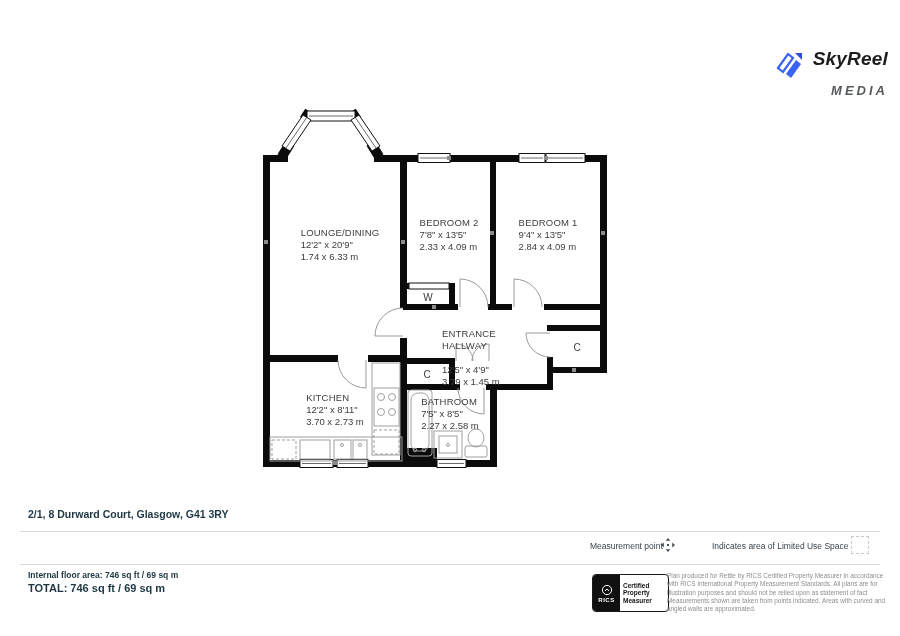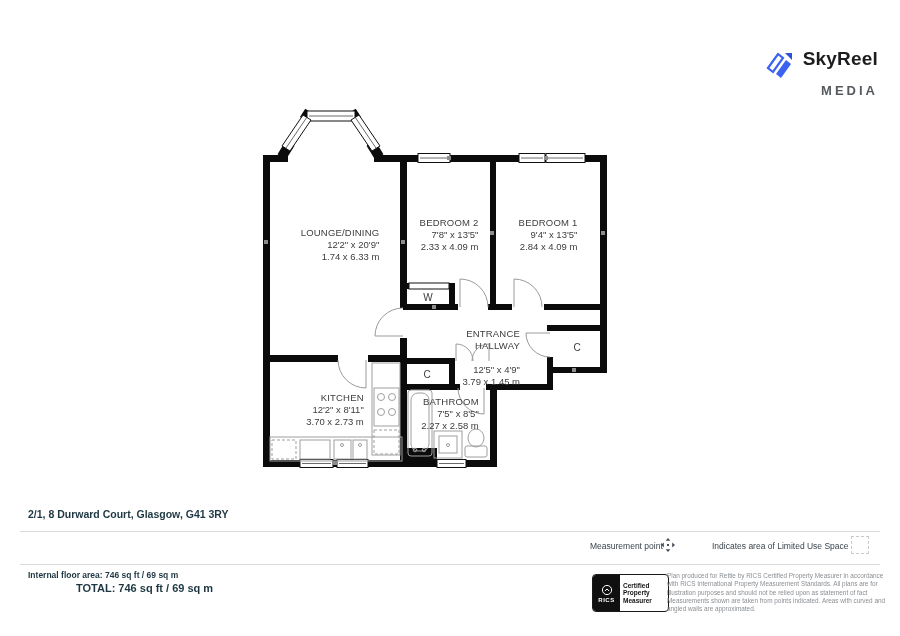--- a/index.html
+++ b/index.html
@@ -1,39 +1,39 @@
 <!DOCTYPE html>
 <html><head>
 <meta charset="utf-8">
 <style>
   html,body{margin:0;padding:0;background:#fff;}
   .page{position:relative;width:900px;height:636px;background:#fff;overflow:hidden;
         font-family:"Liberation Sans",sans-serif;color:#3a3a3a;}
   
-  .brand{position:absolute;top:48px;right:22px;display:flex;align-items:flex-start;gap:7px;}
+  .brand{position:absolute;top:48px;right:12px;display:flex;align-items:flex-start;gap:7px;font-style:italic;}
   .brand-text{display:flex;flex-direction:column;align-items:flex-end;}
   .brand-name{font-size:19px;font-weight:700;color:#1d1d1f;letter-spacing:.2px;line-height:22px;}
   .brand-sub{font-size:13px;font-weight:700;color:#56595e;letter-spacing:3px;margin-top:13px;}
   
   .plan{position:absolute;left:0;top:0;width:900px;height:530px;}
   .plan svg{position:absolute;left:0;top:0;}
-  .room-label{position:absolute;transform:translateX(-50%);text-align:right;
+  .room-label{position:absolute;transform:translateX(-50%);text-align:left;
               font-size:9.5px;line-height:12px;color:#3c3c3c;white-space:nowrap;}
   .room-label .nm{letter-spacing:.2px;}
   .hall-label .nm{white-space:normal;width:78px;margin:12px auto;}
   .closet-label{position:absolute;transform:translate(-50%,-50%);font-size:10px;color:#3c3c3c;}
   
   .rule{position:absolute;left:20px;right:20px;height:1px;background:#d9d9d9;}
   .addr{position:absolute;left:28px;top:508px;font-size:10.5px;font-weight:700;color:#1d3642;}
   .legend-text{position:absolute;top:541px;font-size:8.5px;color:#39444c;}
   .mp-icon{position:absolute;left:661px;top:538px;width:14px;height:14px;}
   .lus-box{position:absolute;left:851px;top:536px;width:16px;height:16px;
            border:1px dashed #c7cbcf;background:#fefefe;}
   .internal{position:absolute;left:28px;top:570px;font-size:8.5px;font-weight:600;color:#1d3642;}
-  .total{position:absolute;left:28px;top:582px;font-size:11px;font-weight:700;color:#1d3642;margin-left:48px;}
+  .total{position:absolute;left:28px;top:582px;font-size:11px;font-weight:700;color:#1d3642;}
   .rics{position:absolute;left:592px;top:574px;height:36px;display:flex;border:1px solid #1a1a1a;
         border-radius:4px;overflow:hidden;background:#fff;}
   .rics-left{width:27px;background:#101010;color:#fff;display:flex;flex-direction:column;
              align-items:center;justify-content:center;gap:1px;}
   .rics-org{font-size:6px;font-weight:700;letter-spacing:.5px;}
   .rics-right{width:42px;padding:3px 3px;display:flex;align-items:center;}
   .rics-cert{font-size:6.5px;line-height:7.5px;font-weight:700;color:#141414;}
   .disclaimer{position:absolute;left:667px;top:572px;width:225px;font-size:6.4px;
               line-height:8.3px;color:#8b8f93;text-align:left;}
 </style>

